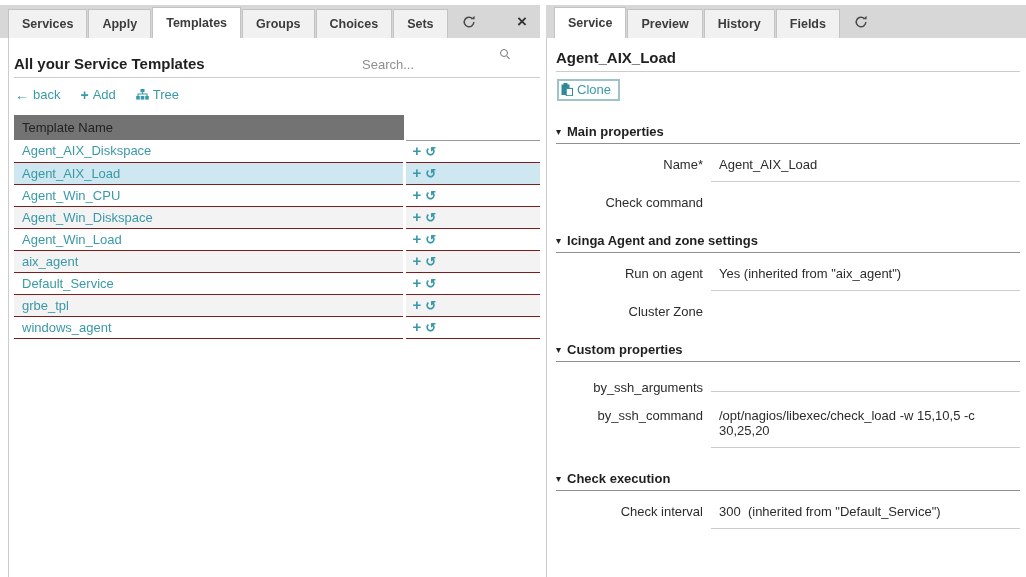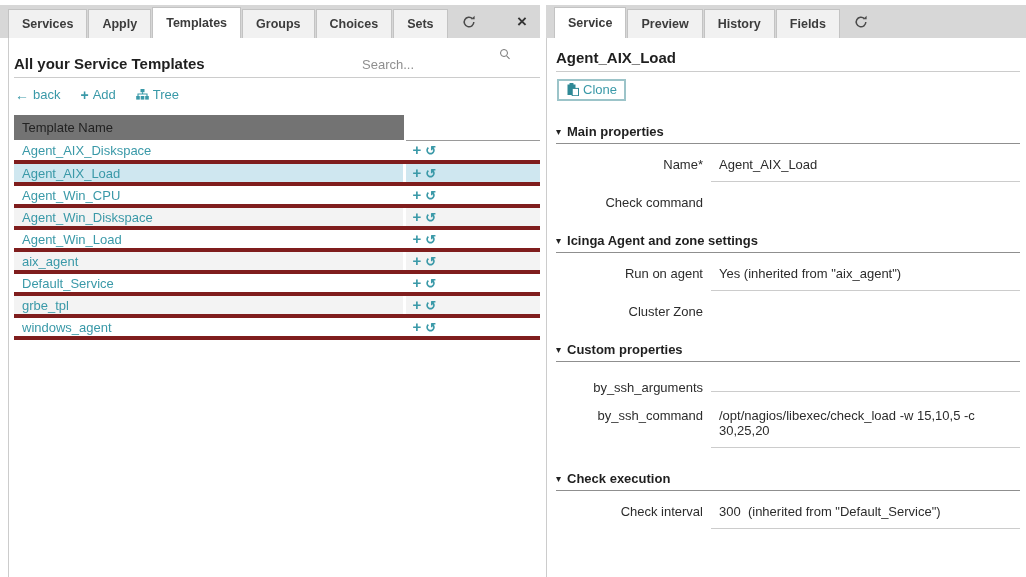--- a/index.html
+++ b/index.html
@@ -47,32 +47,32 @@
   .actions { display:flex; gap:20px; padding:9px 1px 9px; }
   .act-link { display:flex; align-items:center; gap:4px; color:#3a99a8; cursor:pointer; }
   .act-ico { font-weight:bold; font-size:14px; line-height:1; }
 
   
   table.tpl { border-collapse:collapse; width:526px; margin-top:4px; }
   th.col-name { background:#737373; text-align:left; font-weight:normal; color:#222;
                 padding:4px 8px; height:25px; width:390px; }
   th.col-act  { background:#fff; border-bottom:1px solid #9a9a9a; width:136px; }
   tbody td { height:22px; padding:1px 8px; }
-  tbody tr { border-bottom:4px solid #7f1d1d; cursor:pointer; }
+  tbody tr { border-bottom:1px solid #7f1d1d; cursor:pointer; }
   tbody tr:nth-child(even) { background:#f3f3f3; }
   tbody tr.selected { background:#cfe7f0; }
   td.cell-act { border-left:3px solid #fff; white-space:nowrap; padding-left:7px; }
   a.tpl-link { color:#3a99a8; text-decoration:none; cursor:pointer; }
   .row-plus { color:#3a99a8; font-weight:bold; font-size:15px; line-height:1; cursor:pointer; }
   .row-hist { color:#3a99a8; font-weight:bold; font-size:13px; margin-left:4px; cursor:pointer; }
 
   
   .clone-btn { display:inline-flex; align-items:center; gap:4px; margin:7px 0 0 1px;
                border:2px solid #9cc4c9; background:#fff; color:#3a99a8;
-               font-size:13px; padding:1px 7px 2px 8px; cursor:pointer;
+               font-size:13px; padding:1px 7px 2px 2px; cursor:pointer;
                font-family:"Liberation Sans", sans-serif; }
   .section { margin-top:23px; }
   .sec-head { display:flex; align-items:center; gap:6px; border-bottom:1px solid #8f8f8f;
               padding-bottom:4px; cursor:pointer; }
   .sec-caret { font-size:10px; color:#222; }
   .sec-title { font-weight:bold; font-size:13px; color:#1f1f1f; }
   .field { display:flex; align-items:baseline; margin-top:13px; }
   .f-label { width:155px; flex:none; text-align:right; padding-right:8px; color:#2c2c2c; }
   .f-value { flex:1; border-bottom:1px solid #ccc; padding:0 0 9px 8px; min-height:17px;
              color:#2c2c2c; white-space:pre-wrap; cursor:text; }

